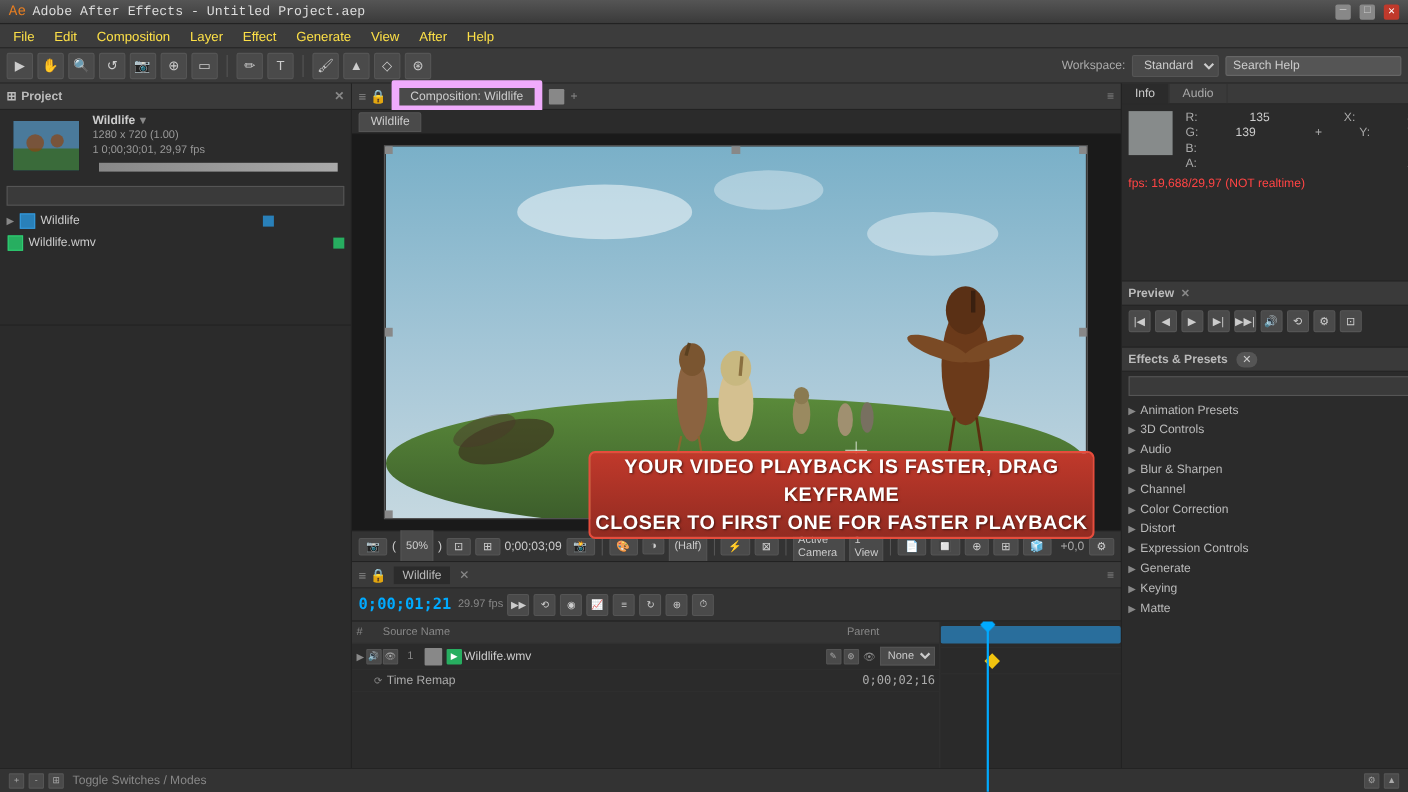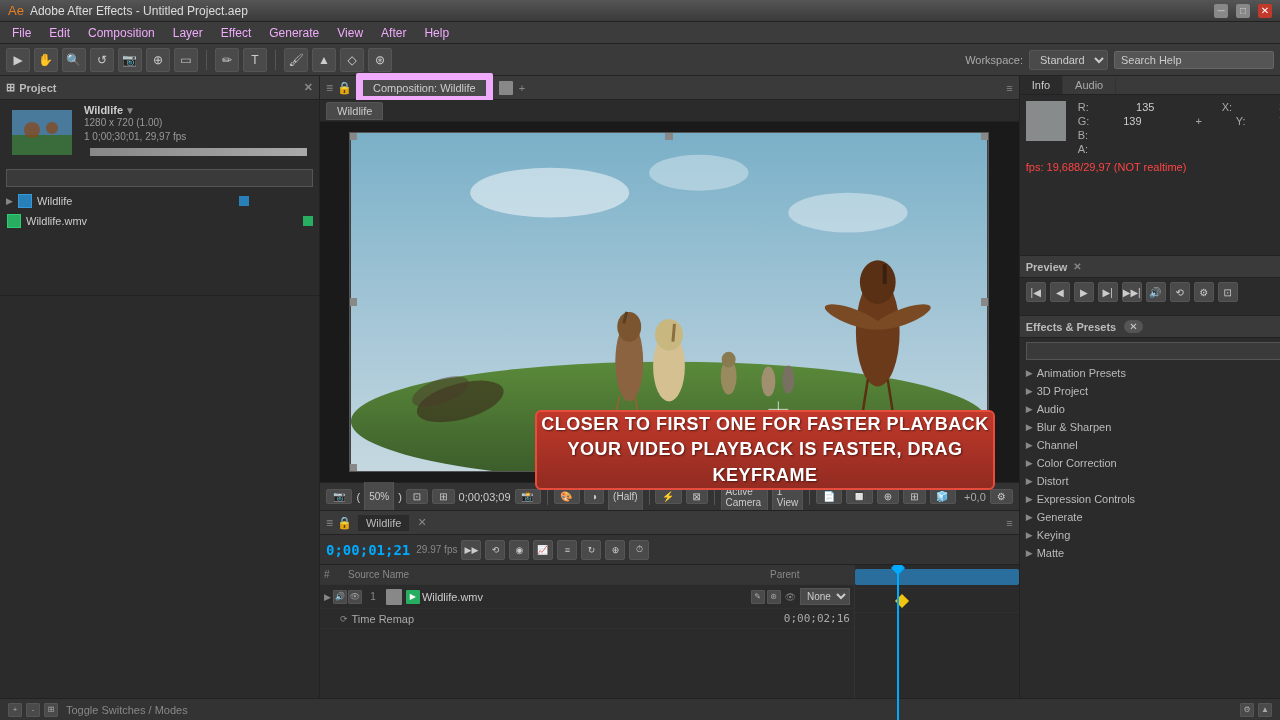--- a/index.html
+++ b/index.html
@@ -1,29 +1,29 @@
 <!DOCTYPE html>
 <html><head>
   <meta charset="utf-8">
   <style>
     * { margin: 0; padding: 0; box-sizing: border-box; }
     body { width: 1280px; height: 720px; overflow: hidden; background: #2b2b2b; font-family: Arial, sans-serif; font-size: 11px; color: #cccccc; }
     
     
-    #titlebar { width: 100%; height: 22px; background: linear-gradient(to bottom, #555, #3a3a3a); display: flex; align-items: center; justify-content: space-between; padding: 0 8px; border-bottom: 1px solid #222; }
+    #titlebar { width: 100%; height: 22px; background: linear-gradient(to bottom, #555, #3a3a3a); display: flex; align-items: center; justify-content: space-between; padding: 0 8px; border-bottom: 1px solid #222; font-family: Liberation Mono, monospace; }
     #titlebar-left { display: flex; align-items: center; gap: 6px; font-size: 12px; color: #ddd; }
     #titlebar-right { display: flex; gap: 8px; }
     .win-btn { width: 14px; height: 14px; border-radius: 2px; display: flex; align-items: center; justify-content: center; font-size: 10px; cursor: pointer; }
     .win-min { background: #888; }
     .win-max { background: #888; }
     .win-close { background: #c0392b; color: white; }
 
     
     #menubar { width: 100%; height: 22px; background: #3c3c3c; display: flex; align-items: center; padding: 0 4px; border-bottom: 1px solid #222; gap: 2px; }
-    .menu-item { padding: 2px 8px; font-size: 12px; color: #f0abfc; cursor: pointer; border-radius: 2px; }
+    .menu-item { padding: 2px 8px; font-size: 12px; color: #fde047; cursor: pointer; border-radius: 2px; }
 
     
     #toolbar { width: 100%; height: 32px; background: #3a3a3a; display: flex; align-items: center; padding: 0 6px; border-bottom: 1px solid #222; gap: 4px; }
     .tool-btn { width: 24px; height: 24px; background: #4a4a4a; border: 1px solid #555; border-radius: 2px; cursor: pointer; display: flex; align-items: center; justify-content: center; color: #ccc; font-size: 12px; }
     .toolbar-sep { width: 1px; height: 20px; background: #555; margin: 0 4px; }
     .toolbar-right { margin-left: auto; display: flex; align-items: center; gap: 6px; }
     .workspace-label { font-size: 11px; color: #aaa; }
     .workspace-select { background: #4a4a4a; border: 1px solid #555; color: #ccc; padding: 2px 6px; font-size: 11px; border-radius: 2px; cursor: pointer; }
     .search-box { background: #555; border: 1px solid #666; color: #ccc; padding: 2px 6px; font-size: 11px; border-radius: 2px; width: 160px; }
 
@@ -533,21 +533,21 @@
       <div id="effects-search">
         <input type="text" style="width: 100%; background: rgb(58, 58, 58); border: 1px solid rgb(85, 85, 85); color: rgb(204, 204, 204); padding: 2px 4px; font-size: 11px;" placeholder="">
       </div>
       <div id="effects-list">
         <div class="effect-category">
           <span class="effect-arrow">▶</span>
           <span>Animation Presets</span>
         </div>
         <div class="effect-category">
           <span class="effect-arrow">▶</span>
-          <span>3D Project</span>
+          <span>3D Controls</span>
         </div>
         <div class="effect-category">
           <span class="effect-arrow">▶</span>
           <span>Audio</span>
         </div>
         <div class="effect-category">
           <span class="effect-arrow">▶</span>
           <span>Blur &amp; Sharpen</span>
         </div>
         <div class="effect-category">
@@ -579,22 +579,22 @@
           <span>Matte</span>
         </div>
       </div>
     </div>
   </div>
 
 </div>
 
 <div id="red-banner">
   <div id="red-banner-text">
+    <div>YOUR VIDEO PLAYBACK IS FASTER, DRAG KEYFRAME</div>
     <div>CLOSER TO FIRST ONE FOR FASTER PLAYBACK</div>
-    <div>YOUR VIDEO PLAYBACK IS FASTER, DRAG KEYFRAME</div>
   </div>
 </div>
 
 <div id="statusbar">
   <div style="display:flex;gap:4px;">
     <div class="tl-icon-sm">+</div>
     <div class="tl-icon-sm">-</div>
     <div class="tl-icon-sm">⊞</div>
   </div>
   <span style="cursor:pointer;">Toggle Switches / Modes</span>

